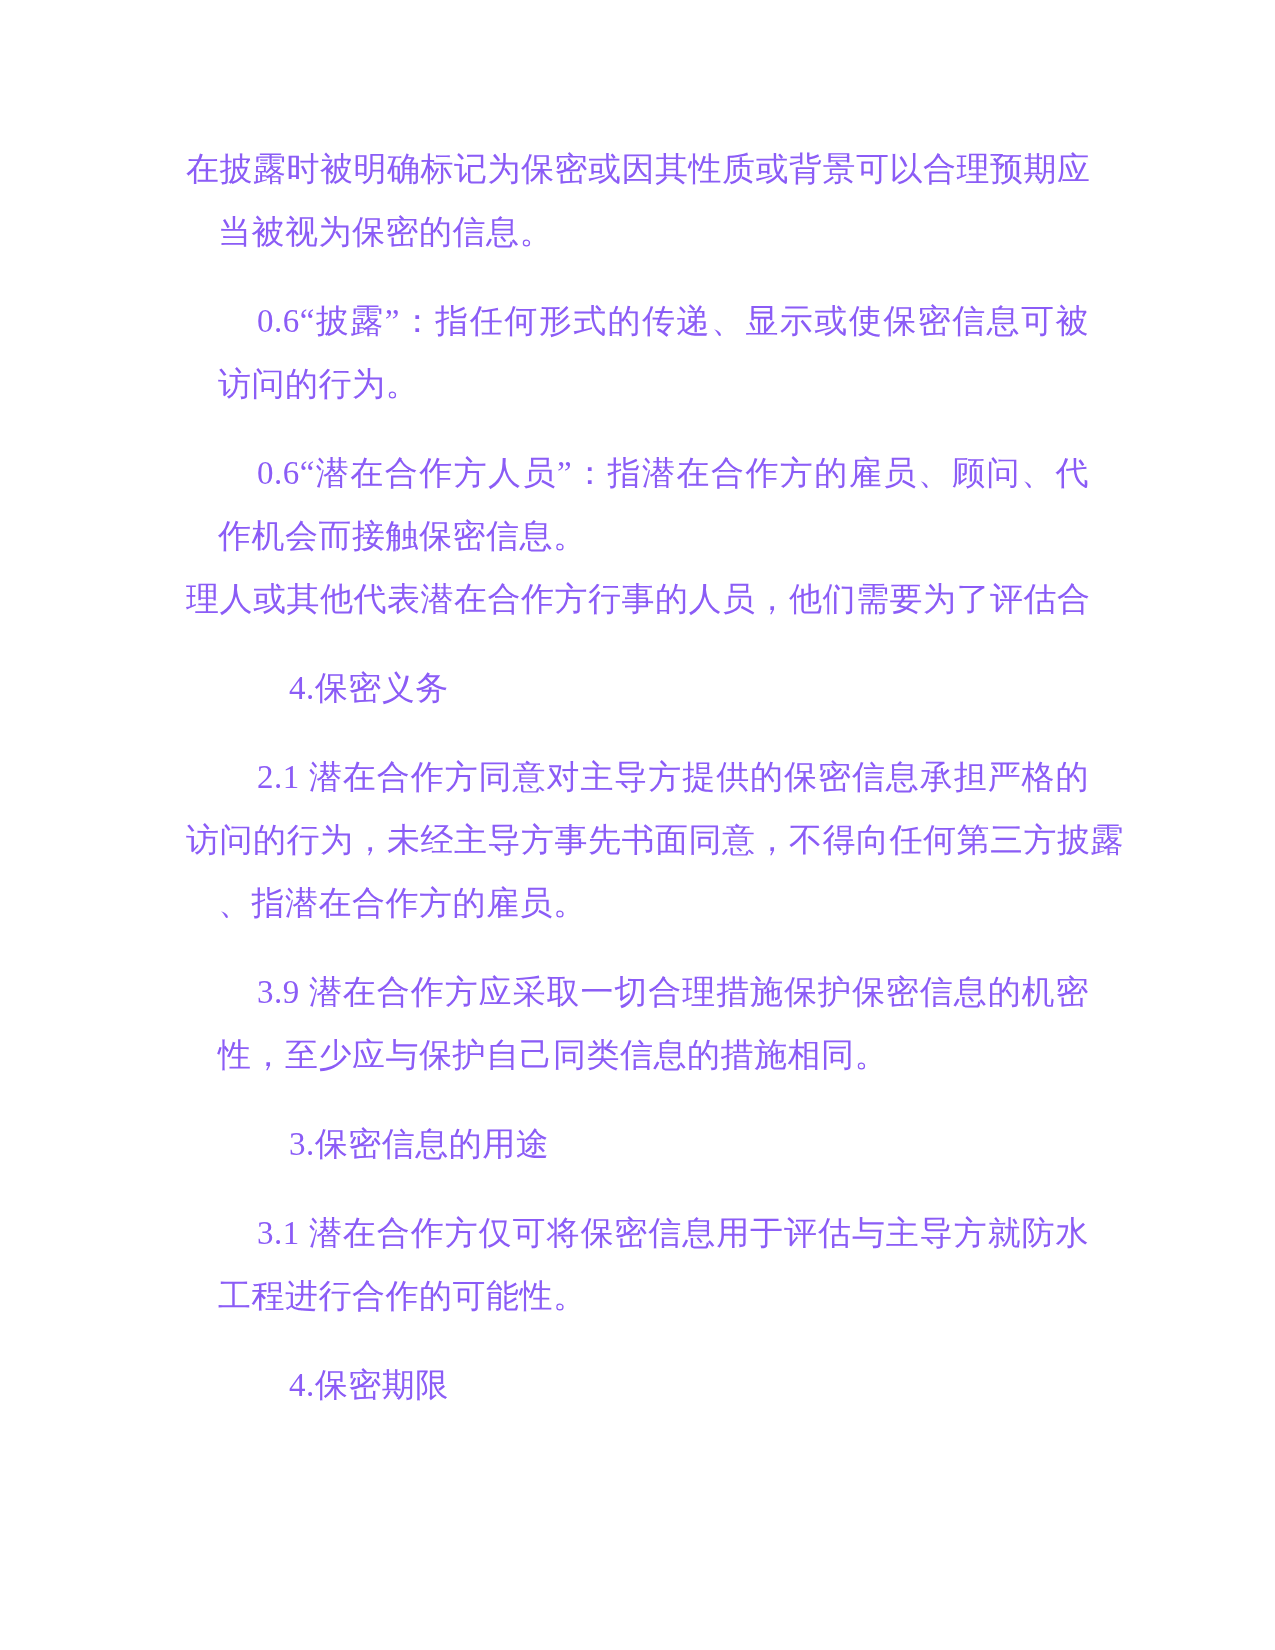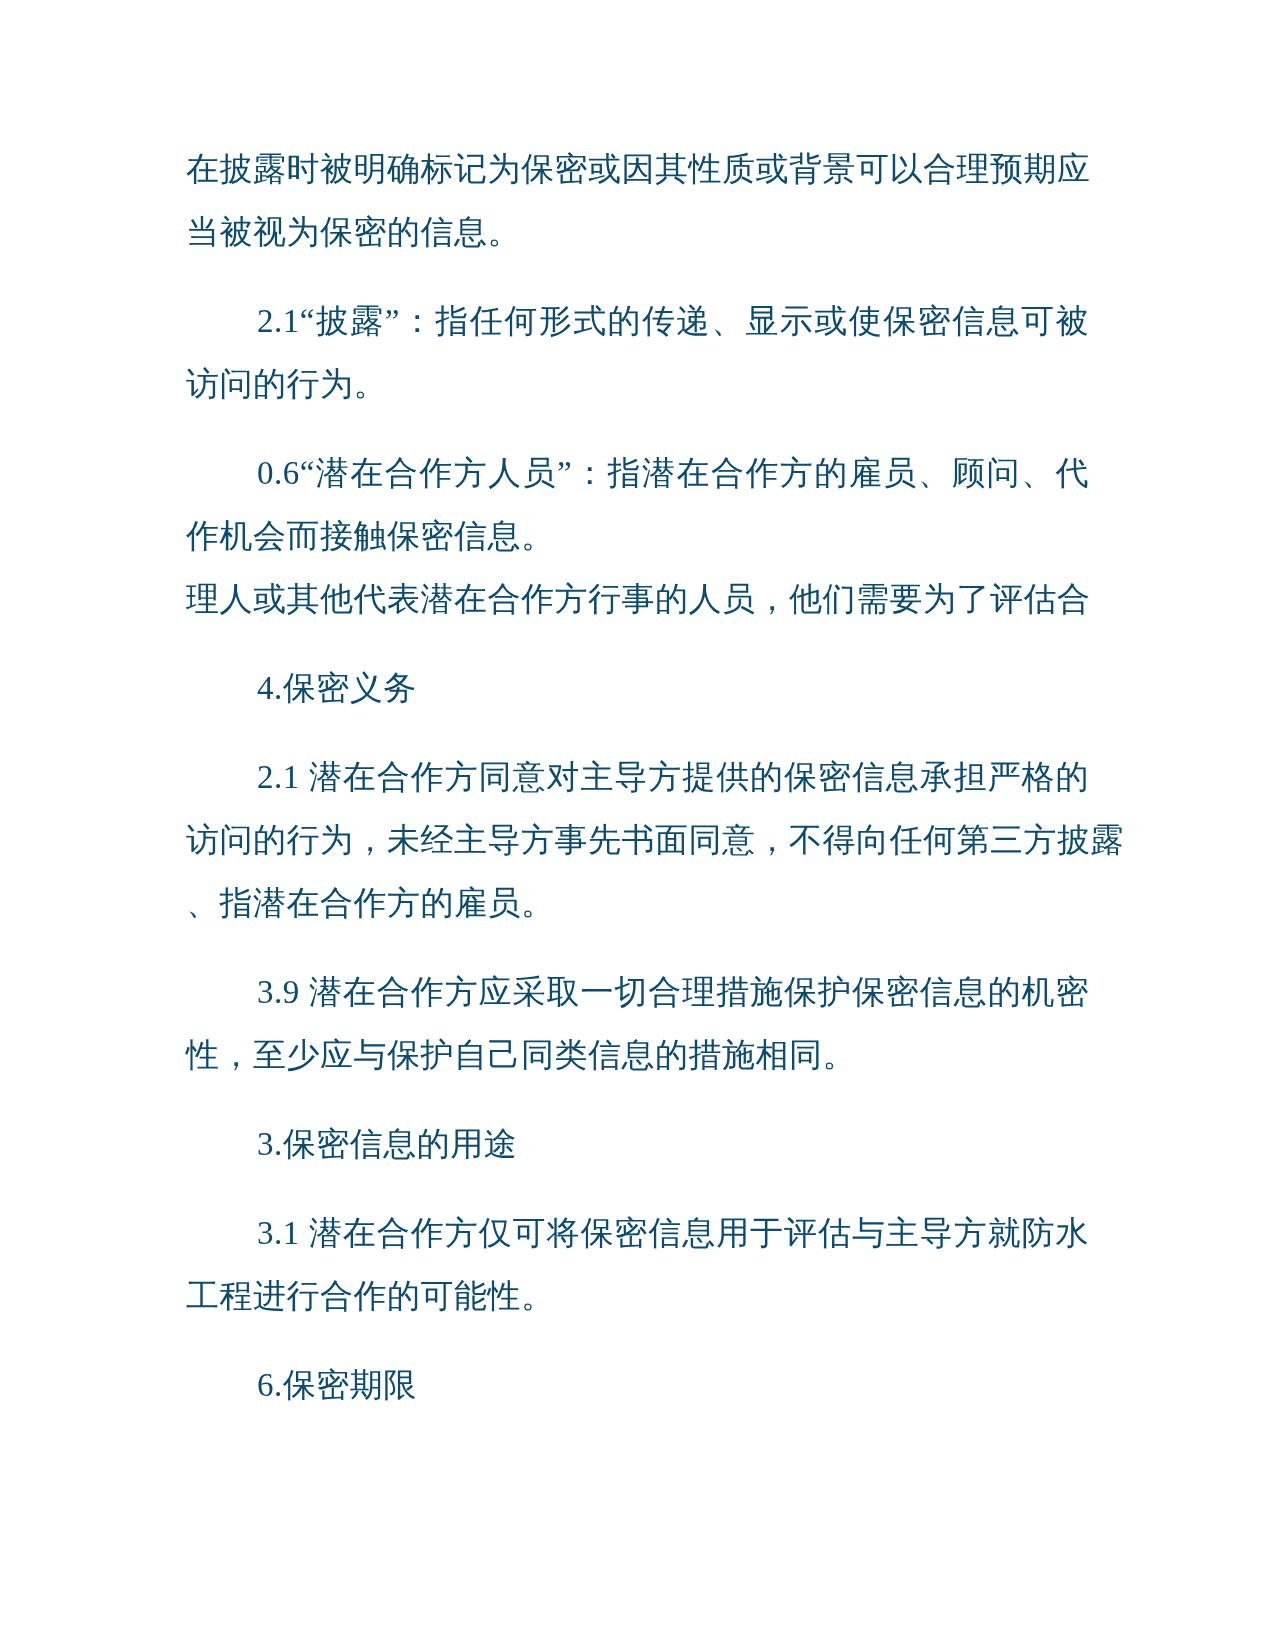--- a/index.html
+++ b/index.html
@@ -18,49 +18,50 @@
     width: 1275px;
     height: 1650px;
     background: #ffffff;
     padding: 138px 186px 0 186px;
     overflow: hidden;
   }
   .doc p {
     margin: 0 0 26px 0;
     font-size: 33px;
     line-height: 63px;
-    color: #0c4a6e;
+    color: #8b5cf6;
     letter-spacing: 0.5px;
     font-weight: 400;
   }
   .doc .line {
     display: block;
     text-align: justify;
     text-align-last: justify;
     white-space: nowrap;
   }
   .doc .line.last {
     text-align: right;
     text-align-last: left;
+    margin-left: 32px;
   }
   .doc .line.first.indent {
     text-indent: 71px;
   }
 </style>
 </head>
 <body>
 
 <div class="page">
   <main class="doc" id="doc">
       <p>
         <span class="line first">在披露时被明确标记为保密或因其性质或背景可以合理预期应</span>
         <span class="line last">当被视为保密的信息。</span>
       </p>
       <p>
-        <span class="line first indent">2.1“披露”：指任何形式的传递、显示或使保密信息可被</span>
+        <span class="line first indent">0.6“披露”：指任何形式的传递、显示或使保密信息可被</span>
         <span class="line last">访问的行为。</span>
       </p>
       <p>
         <span class="line first indent">0.6“潜在合作方人员”：指潜在合作方的雇员、顾问、代</span>
         <span class="line last">作机会而接触保密信息。</span>
         <span class="line">理人或其他代表潜在合作方行事的人员，他们需要为了评估合</span>
       </p>
       <p>
         <span class="line first last indent">4.保密义务</span>
       </p>
@@ -74,16 +75,16 @@
         <span class="line last">性，至少应与保护自己同类信息的措施相同。</span>
       </p>
       <p>
         <span class="line first last indent">3.保密信息的用途</span>
       </p>
       <p>
         <span class="line first indent">3.1 潜在合作方仅可将保密信息用于评估与主导方就防水</span>
         <span class="line last">工程进行合作的可能性。</span>
       </p>
       <p>
-        <span class="line first last indent">6.保密期限</span>
+        <span class="line first last indent">4.保密期限</span>
       </p>
     </main>
 </div>
 
 </body></html>

